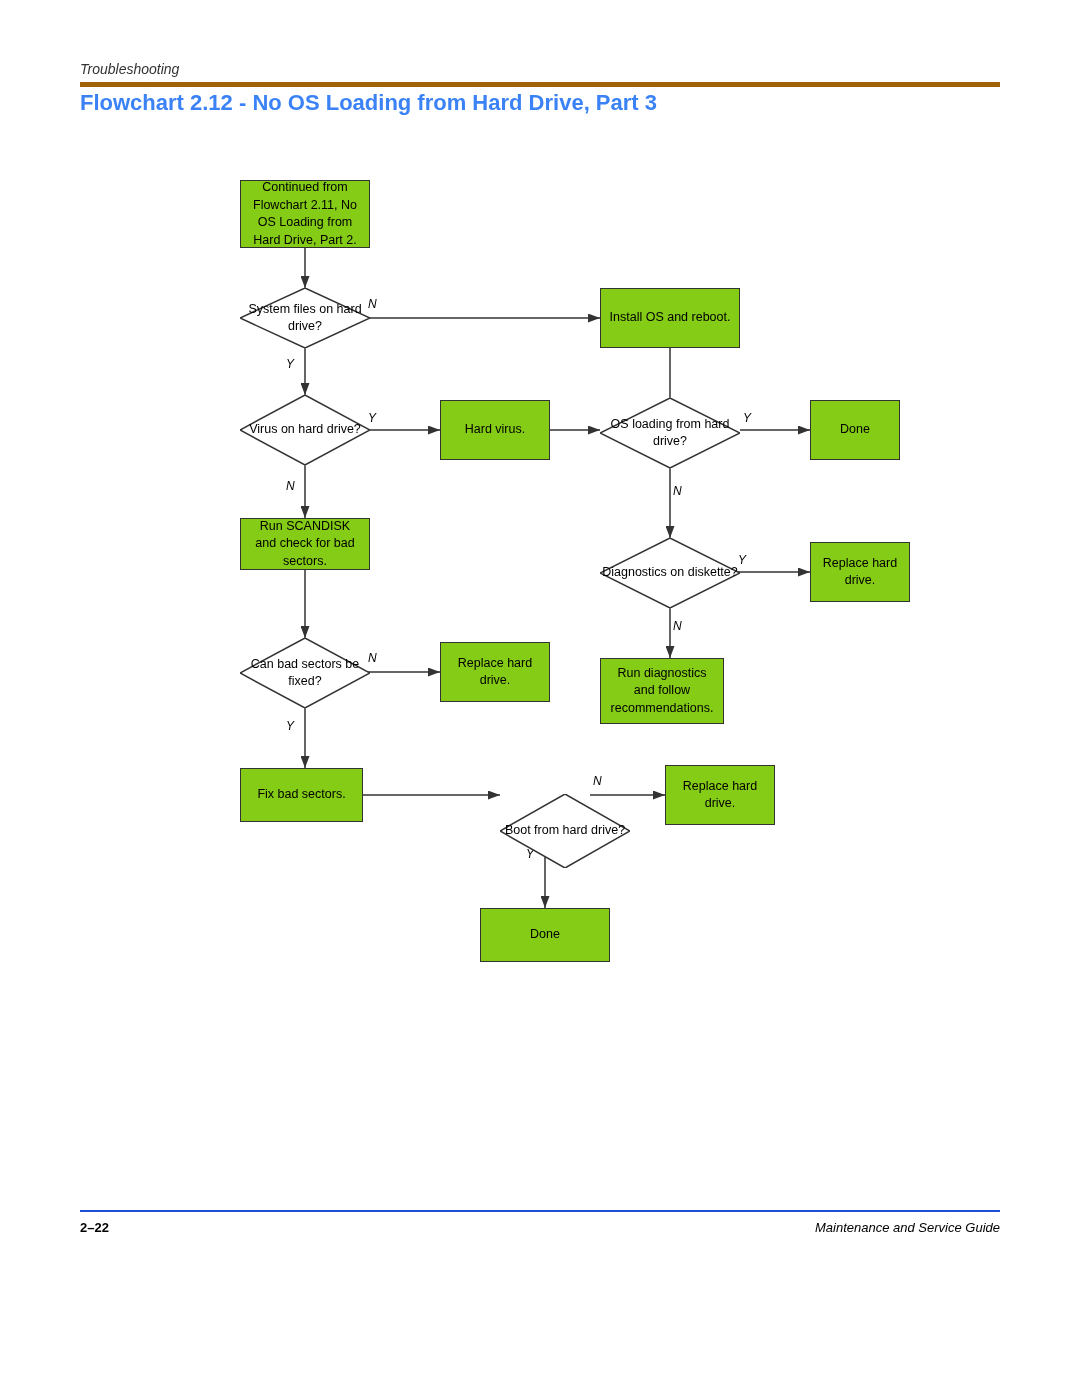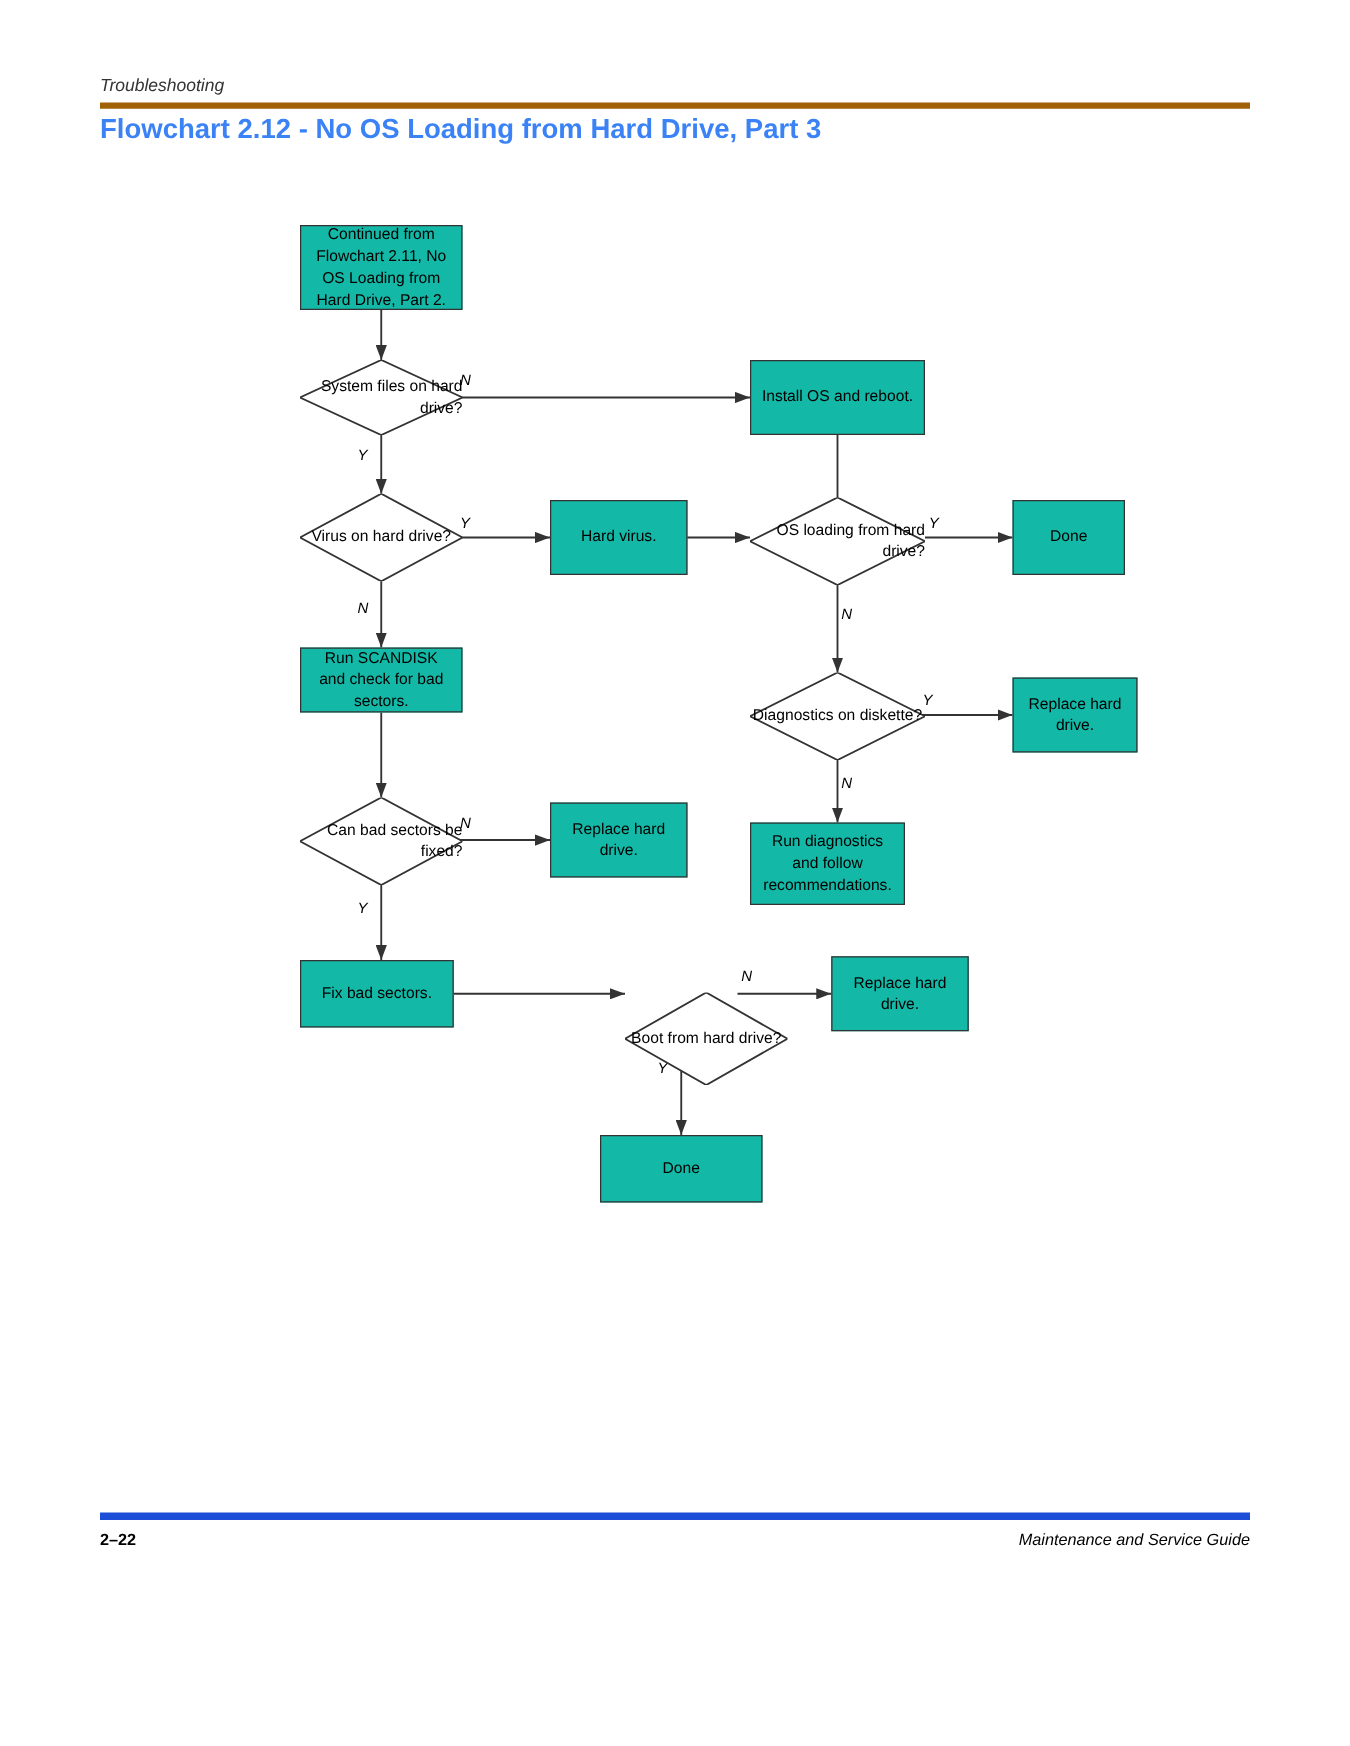--- a/index.html
+++ b/index.html
@@ -36,21 +36,21 @@
     .flowchart-area {
       position: relative;
       width: 860px;
       height: 1050px;
       margin: 0 auto;
     }
     
     .fc-box {
       position: absolute;
       border: 1.5px solid #333;
-      background: #14b8a6;
+      background: #84cc16;
       display: flex;
       align-items: center;
       justify-content: center;
       text-align: center;
       font-size: 12.5px;
       line-height: 1.4;
       padding: 6px 8px;
     }
     
     .fc-diamond-wrap {
@@ -61,21 +61,21 @@
     }
     .fc-diamond {
       width: 100%;
       height: 100%;
       position: absolute;
       top: 0; left: 0;
     }
     .fc-diamond-text {
       position: relative;
       z-index: 2;
-      text-align: right;
+      text-align: center;
       font-size: 12.5px;
       line-height: 1.4;
     }
     
     .fc-svg {
       position: absolute;
       top: 0; left: 0;
       width: 100%;
       height: 100%;
       overflow: visible;
@@ -86,21 +86,21 @@
       stroke-width: 1.5;
       fill: none;
       marker-end: url(#arrowhead);
     }
     .label-text {
       font-size: 12px;
       font-style: italic;
       fill: #000;
     }
     .footer-line {
-      border-top: 6px solid #1d4ed8;
+      border-top: 2px solid #1d4ed8;
       padding-top: 8px;
       margin-top: 20px;
       display: flex;
       justify-content: space-between;
       align-items: center;
     }
     .footer-left {
       font-weight: bold;
       font-size: 13px;
     }

